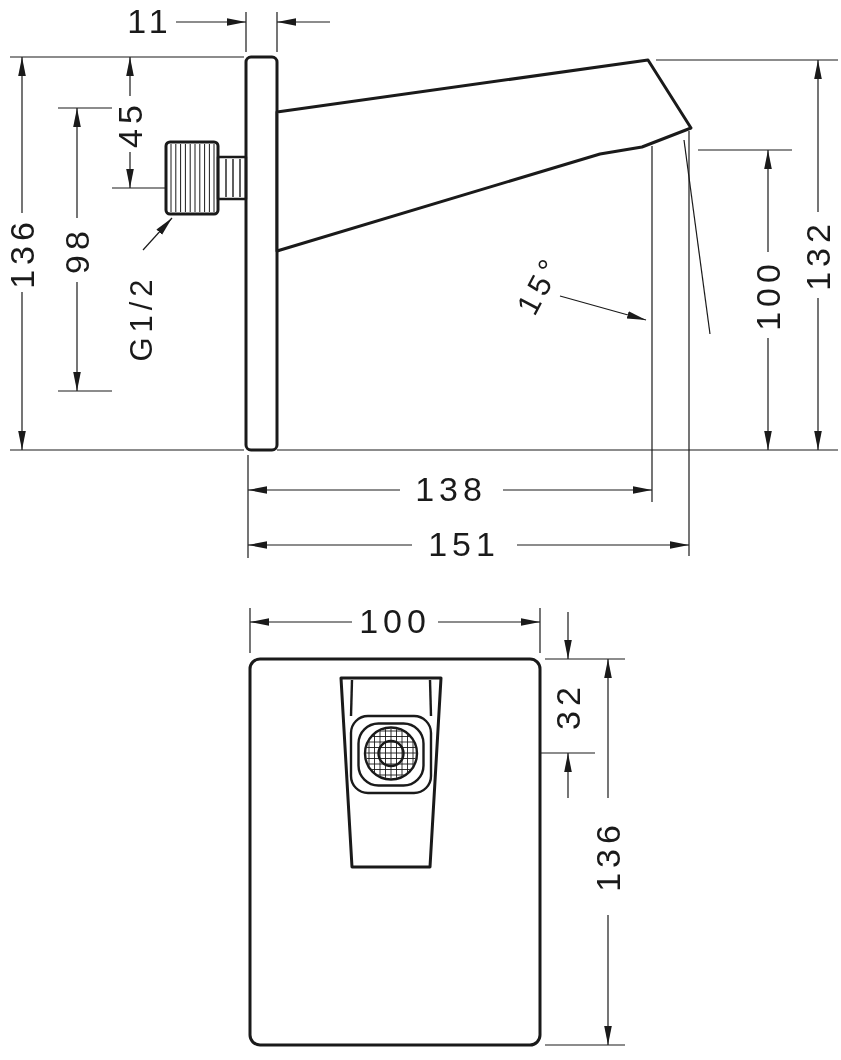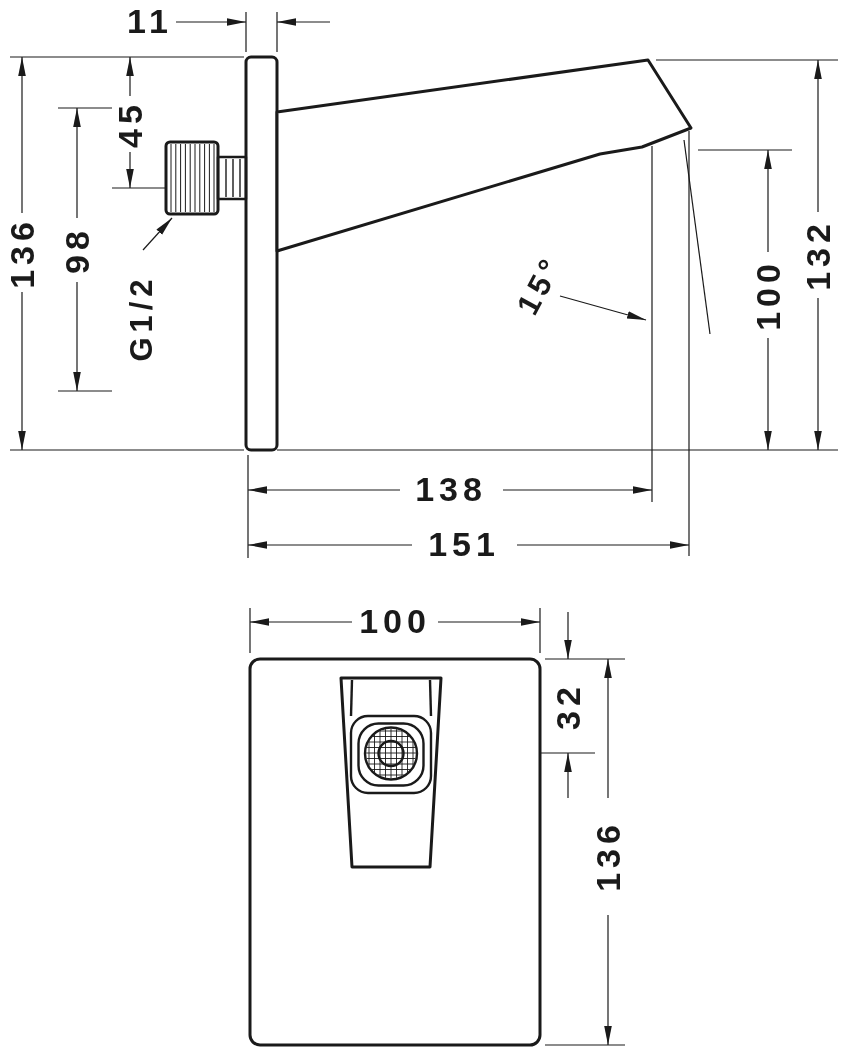--- a/index.html
+++ b/index.html
@@ -1,16 +1,16 @@
 <!DOCTYPE html>
 <html><head>
 <meta charset="utf-8">
 <style>
   html,body{margin:0;padding:0;background:#ffffff;}
-  .stage{width:841px;height:1060px;position:relative;background:#fff;font-weight:bold;}
+  .stage{width:841px;height:1060px;position:relative;background:#fff;}
   svg{display:block;}
   .outline{fill:#ffffff;stroke:#1a1a1a;stroke-width:3;stroke-linejoin:round;stroke-linecap:round;}
   .outline2{fill:none;stroke:#1a1a1a;stroke-width:2.4;stroke-linejoin:round;}
   .thin{fill:none;stroke:#1a1a1a;stroke-width:1.2;}
   .hatch{stroke:#1a1a1a;stroke-width:1;}
   .hatch2{stroke:#1a1a1a;stroke-width:1.4;}
   .mesh{stroke:#1a1a1a;stroke-width:0.9;}
   text{font-family:"Liberation Sans","DejaVu Sans",sans-serif;font-size:34px;letter-spacing:5px;fill:#1a1a1a;}
   .small{font-size:31px;}
 </style>

